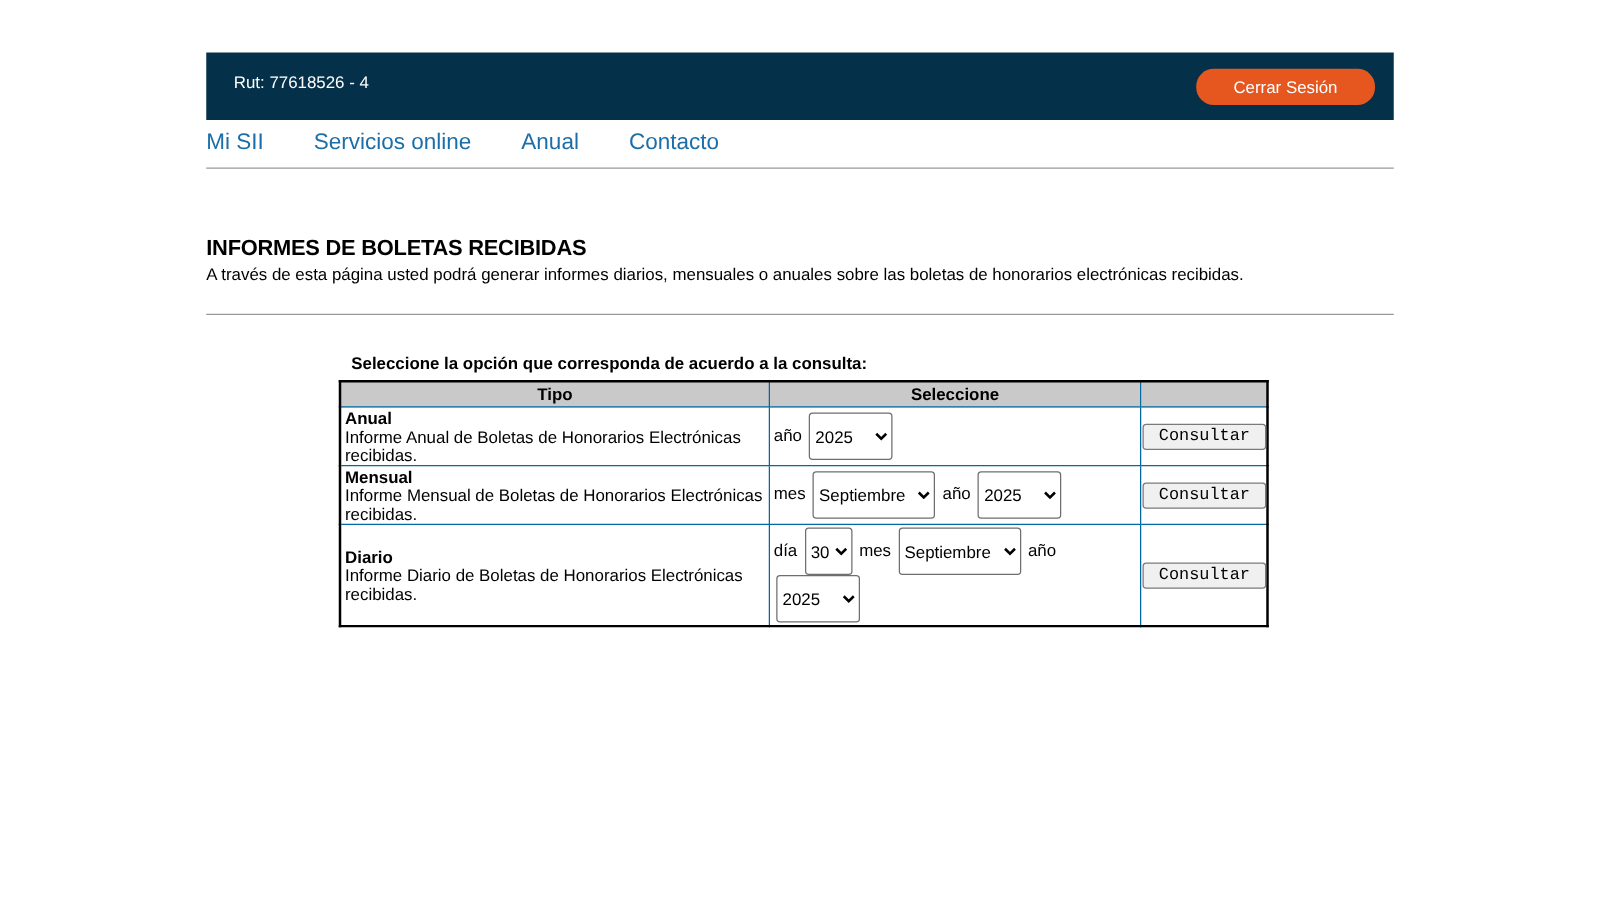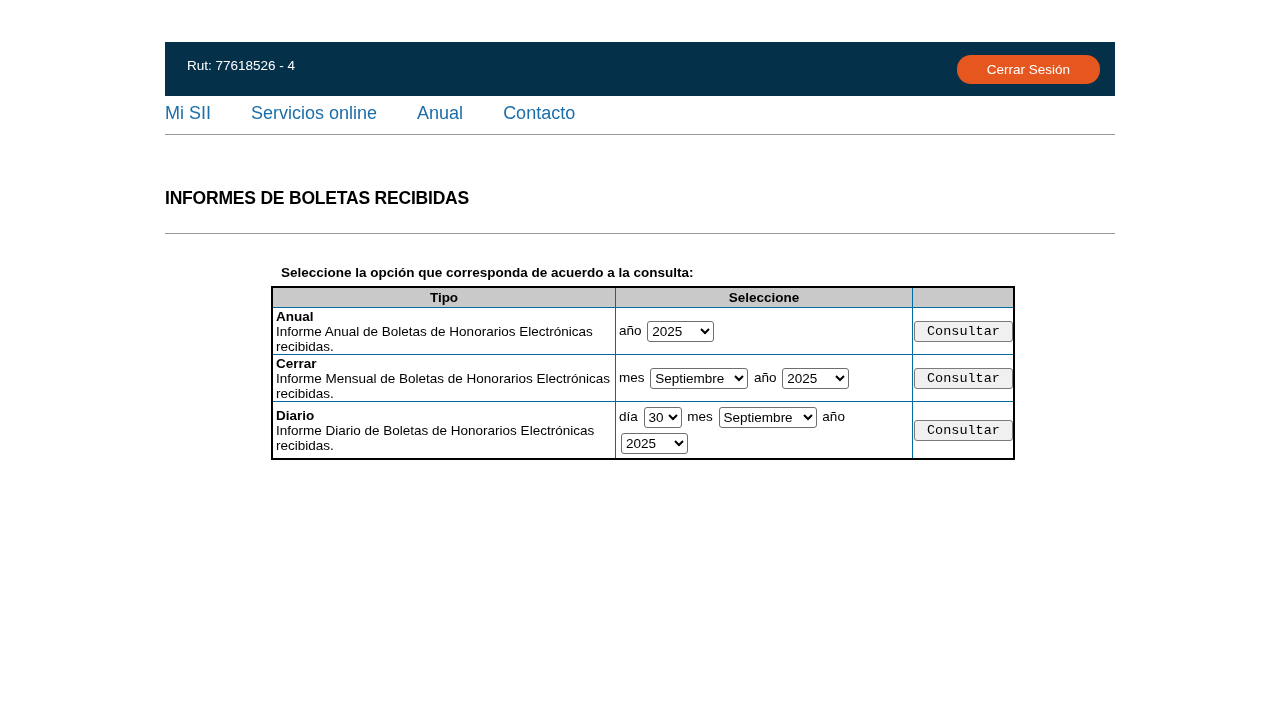--- a/index.html
+++ b/index.html
@@ -136,21 +136,21 @@
     vertical-align: middle;
     line-height: 26px;
   }
   td.action-cell {
     text-align: center;
     vertical-align: middle;
   }
   select {
     font-size: 13.5px;
     font-family: "Liberation Sans", sans-serif;
-    height: 21px;
+    height: 38px;
     background: #ffffff;
     border: 1px solid #6e6e6e;
     border-radius: 3px;
     vertical-align: middle;
     margin: 0 2px;
   }
   .sel-day   { width: 38px; }
   .sel-month { width: 98px; }
   .sel-year  { width: 67px; }
   .consultar-btn {
@@ -179,20 +179,21 @@
       <a href="#">Mi SII</a>
       <a href="#">Servicios online</a>
       <a href="#">Anual</a>
       <a href="#">Contacto</a>
     </div>
   </div>
 
   <hr class="divider">
 
   <div class="page-title">INFORMES DE BOLETAS RECIBIDAS</div>
+  <p class="page-desc">A través de esta página usted podrá generar informes diarios, mensuales o anuales sobre las boletas de honorarios electrónicas recibidas.</p>
 
   <hr class="divider2">
 
   <div class="table-zone">
     <div class="table-caption">Seleccione la opción que corresponda de acuerdo a la consulta:</div>
 
     <table class="reports">
       <thead>
         <tr>
           <th class="col-tipo">Tipo</th>
@@ -213,21 +214,21 @@
               <option>2025</option>
             </select>
           </td>
           <td class="action-cell">
             <button class="consultar-btn">Consultar</button>
           </td>
         </tr>
 
         <tr>
           <td class="tipo-cell">
-            <span class="tipo-title">Cerrar</span><br>
+            <span class="tipo-title">Mensual</span><br>
             <span>Informe Mensual de Boletas de Honorarios Electrónicas recibidas.</span>
           </td>
           <td class="controls-cell">
             <span>mes</span>
             <select class="sel-month">
               <option>Septiembre</option>
             </select>
             <span>año</span>
             <select class="sel-year">
               <option>2025</option>

